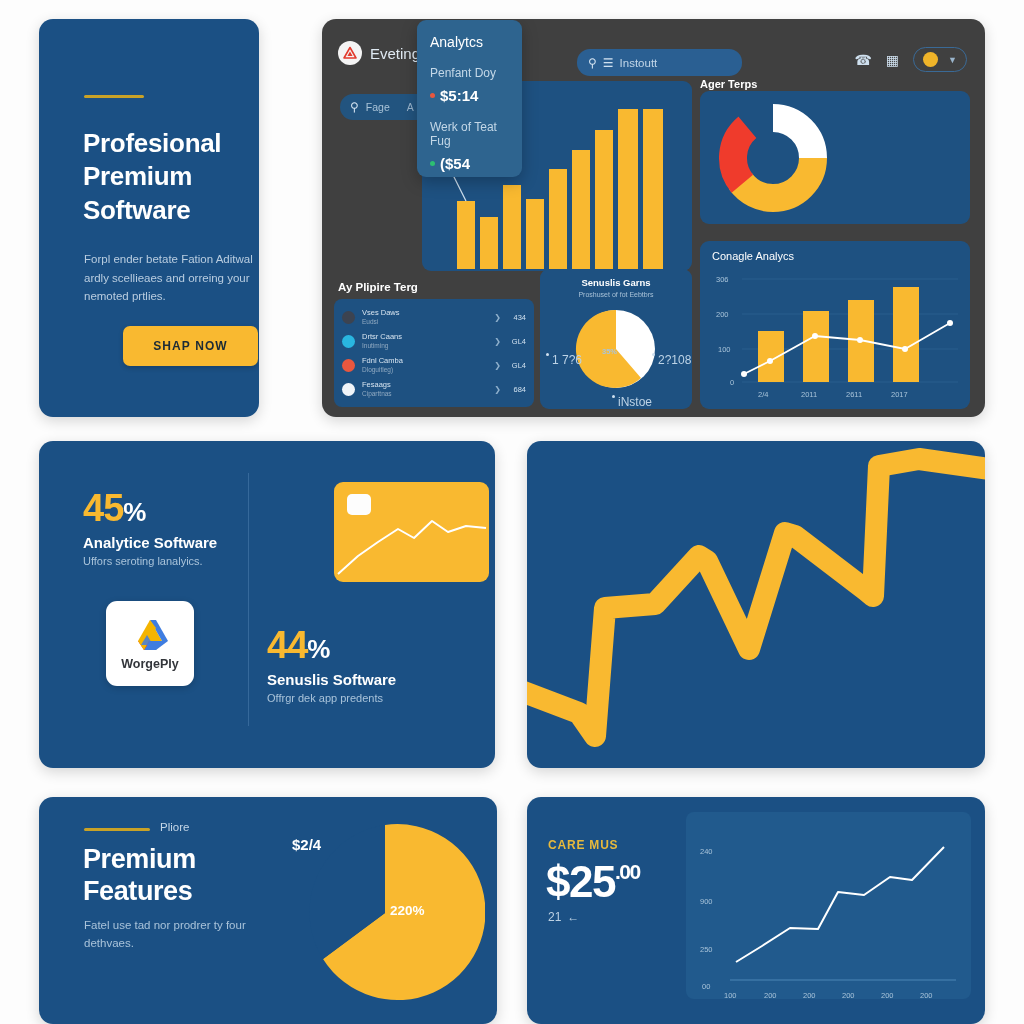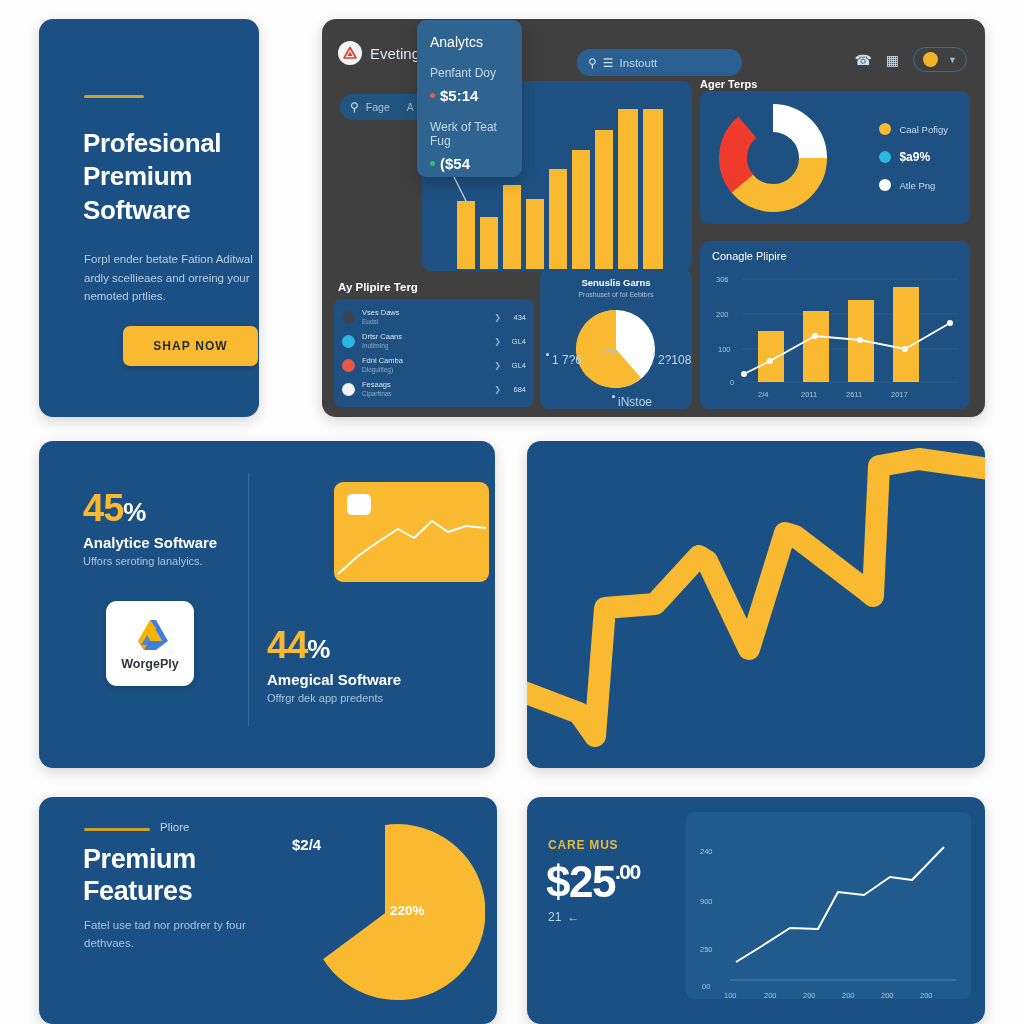--- a/index.html
+++ b/index.html
@@ -318,38 +318,24 @@
       </span>
     </div>
 
     <div class="donut-title">Ager Terps</div>
     <div class="dash-donut">
       <svg width="110" height="110" viewBox="0 0 110 110" style="position:absolute;left:18px;top:12px;">
         <circle cx="55" cy="55" r="40" fill="none" stroke="#ffffff" stroke-width="28" stroke-dasharray="62.8 188.5" transform="rotate(-90 55 55)"></circle>
         <circle cx="55" cy="55" r="40" fill="none" stroke="#f9b930" stroke-width="28" stroke-dasharray="100.5 150.8" transform="rotate(0 55 55)"></circle>
         <circle cx="55" cy="55" r="40" fill="none" stroke="#ef3b2c" stroke-width="28" stroke-dasharray="62.8 188.5" transform="rotate(140 55 55)"></circle>
       </svg>
-      <div class="donut-legend">
-        <span class="dlg-row">
-          <span class="dlg-dot" style="background:#f9b930"></span>
-          <span class="dlg-lbl">Caal Pofigy</span>
-        </span>
-        <span class="dlg-row">
-          <span class="dlg-dot" style="background:#29b6e0"></span>
-          <span class="dlg-lbl strong">$a9%</span>
-        </span>
-        <span class="dlg-row">
-          <span class="dlg-dot" style="background:#ffffff"></span>
-          <span class="dlg-lbl">Atle Png</span>
-        </span>
-      </div>
     </div>
 
     <div class="dash-col">
-      <div class="dc-title">Conagle Plipire</div>
+      <div class="dc-title">Conagle Analycs</div>
       <svg width="270" height="140" viewBox="0 0 270 140" style="position:absolute;left:0;top:28px;">
         <g stroke="#2f6592" stroke-width="0.7">
           <line x1="42" y1="10" x2="258" y2="10"></line>
           <line x1="42" y1="45" x2="258" y2="45"></line>
           <line x1="42" y1="80" x2="258" y2="80"></line>
           <line x1="42" y1="113" x2="258" y2="113"></line>
         </g>
         <g>
           <text x="16" y="13" class="axis-txt">306</text>
           <text x="16" y="48" class="axis-txt">200</text>
@@ -389,21 +375,21 @@
         <span>45</span><span class="pct">%</span>
       </div>
       <div class="stat-h">Analytice Software</div>
       <div class="stat-p">Uffors seroting lanalyics.</div>
     </div>
 
     <div id="s2">
       <div class="stat-num">
         <span>44</span><span class="pct">%</span>
       </div>
-      <div class="stat-h">Amegical Software</div>
+      <div class="stat-h">Senuslis Software</div>
       <div class="stat-p">Offrgr dek app predents</div>
     </div>
 
     <div class="yellow-tile">
       <div class="tile-chip"></div>
       <svg width="155" height="100" viewBox="0 0 155 100" style="position:absolute;left:0;top:0;">
         <polyline points="4,92 24,74 44,60 64,47 80,56 98,39 114,50 132,44 152,46" fill="none" stroke="#ffffff" stroke-width="2" stroke-linejoin="round"></polyline>
       </svg>
     </div>
   </div>

